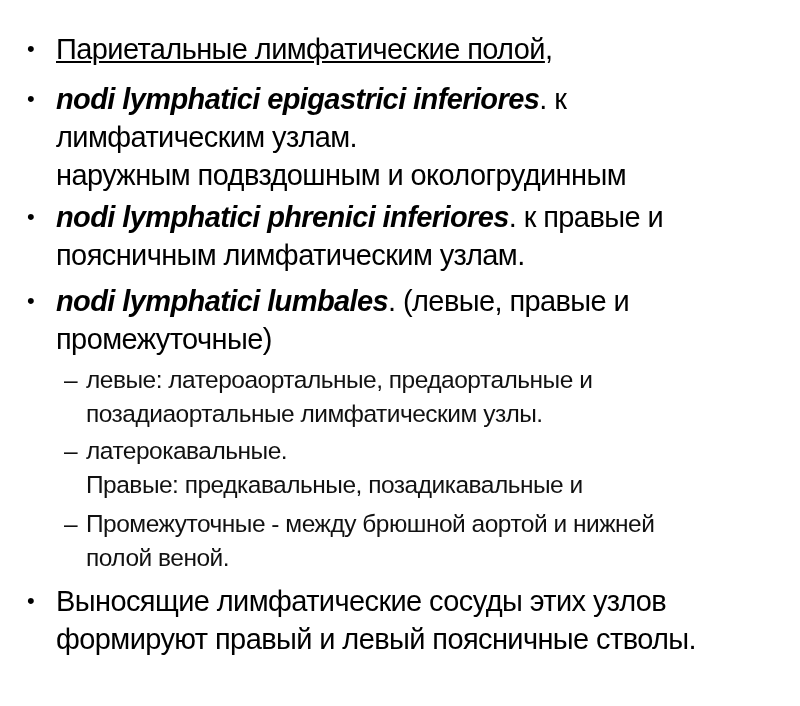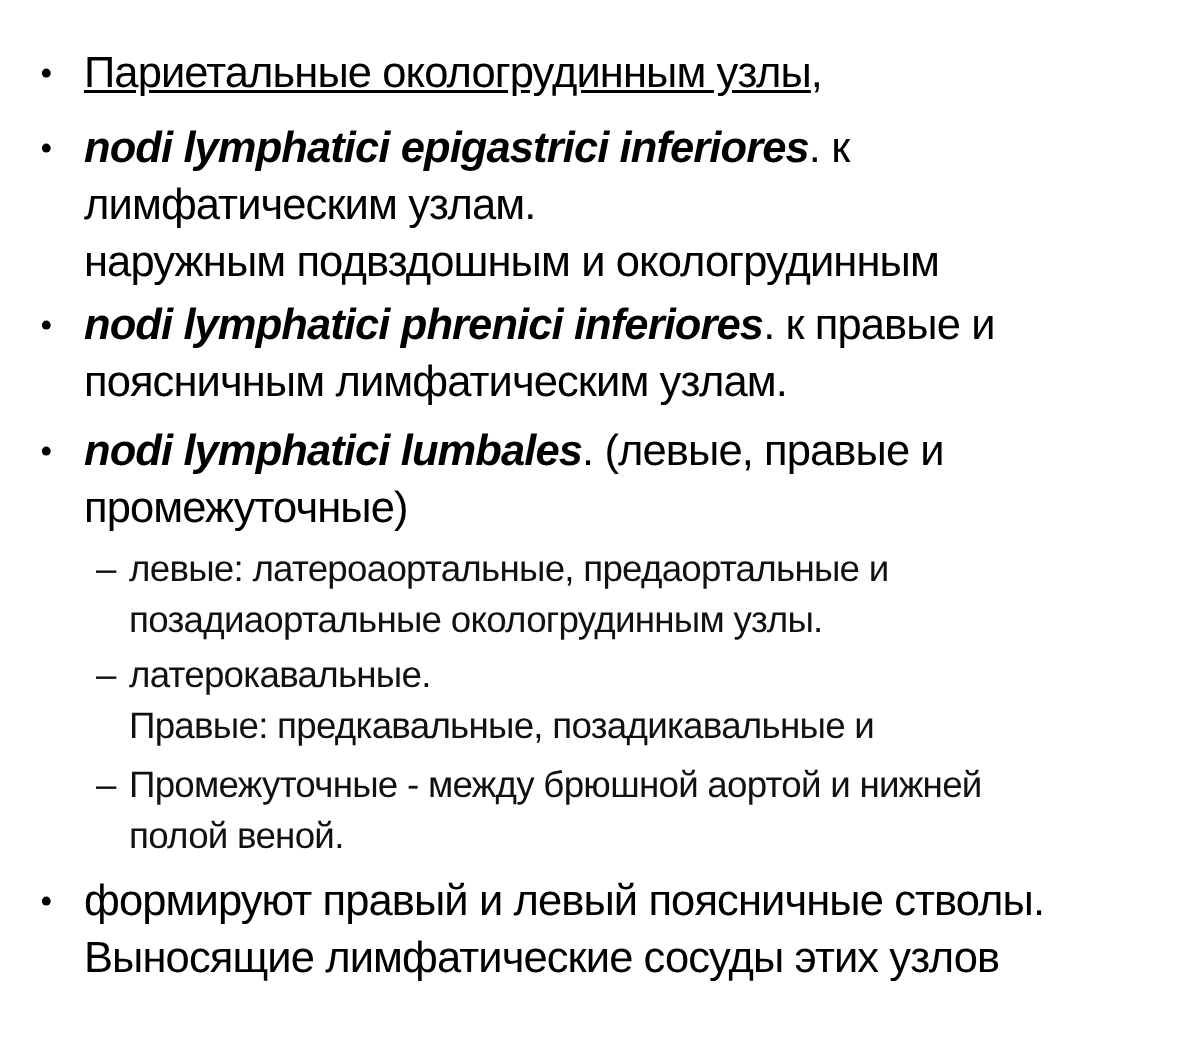--- a/index.html
+++ b/index.html
@@ -14,21 +14,21 @@
   .u { text-decoration: underline; }
   .line { display: block; white-space: nowrap; }
 </style>
 </head>
 <body>
 
 <div class="slide">
 
   <div class="l1" style="top:30px;">
     <span class="bullet">•</span>
-    <span class="line"><span class="u">Париетальные окологрудинным узлы</span><span>,</span></span>
+    <span class="line"><span class="u">Париетальные лимфатические полой</span><span>,</span></span>
   </div>
 
   <div class="l1" style="top:80px;">
     <span class="bullet">•</span>
     <span class="line"><span class="bi"> nodi lymphatici epigastrici inferiores</span><span>. к</span></span>
     <span class="line">лимфатическим узлам.</span>
     <span class="line">наружным подвздошным и окологрудинным</span>
   </div>
 
   <div class="l1" style="top:198px;">
@@ -39,34 +39,34 @@
 
   <div class="l1" style="top:282px;">
     <span class="bullet">•</span>
     <span class="line"><span class="bi">nodi lymphatici lumbales</span><span>. (левые, правые и</span></span>
     <span class="line">промежуточные)</span>
   </div>
 
   <div class="l2" style="top:363px;">
     <span class="dash">–</span>
     <span class="line">левые: латероаортальные, предаортальные и</span>
-    <span class="line">позадиаортальные окологрудинным узлы.</span>
+    <span class="line">позадиаортальные лимфатическим узлы.</span>
   </div>
 
   <div class="l2" style="top:434px;">
     <span class="dash">–</span>
     <span class="line">латерокавальные.</span>
     <span class="line"> Правые: предкавальные, позадикавальные и</span>
   </div>
 
   <div class="l2" style="top:507px;">
     <span class="dash">–</span>
     <span class="line">Промежуточные - между брюшной аортой и нижней</span>
     <span class="line">полой веной.</span>
   </div>
 
   <div class="l1" style="top:582px;">
     <span class="bullet">•</span>
+    <span class="line">Выносящие лимфатические сосуды этих узлов</span>
     <span class="line">формируют правый и левый поясничные стволы.</span>
-    <span class="line">Выносящие лимфатические сосуды этих узлов</span>
   </div>
 
 </div>
 
 </body></html>

